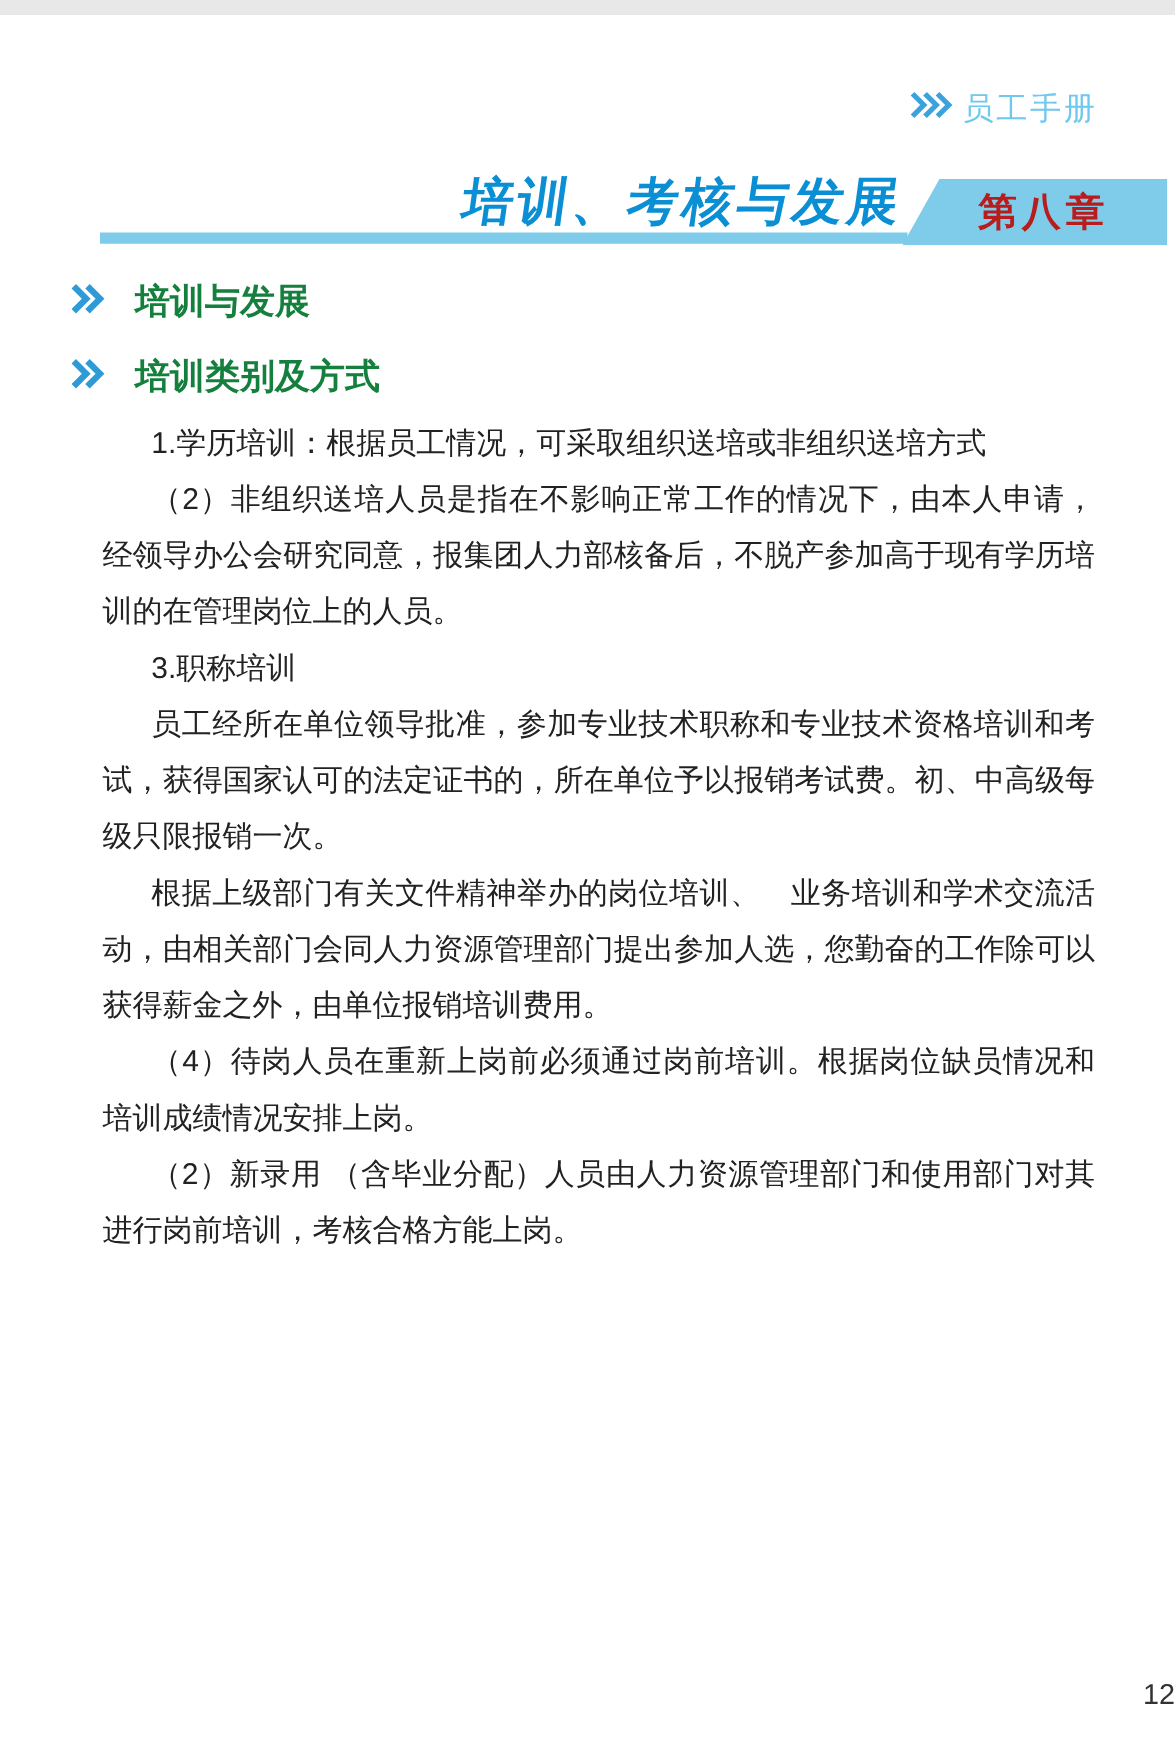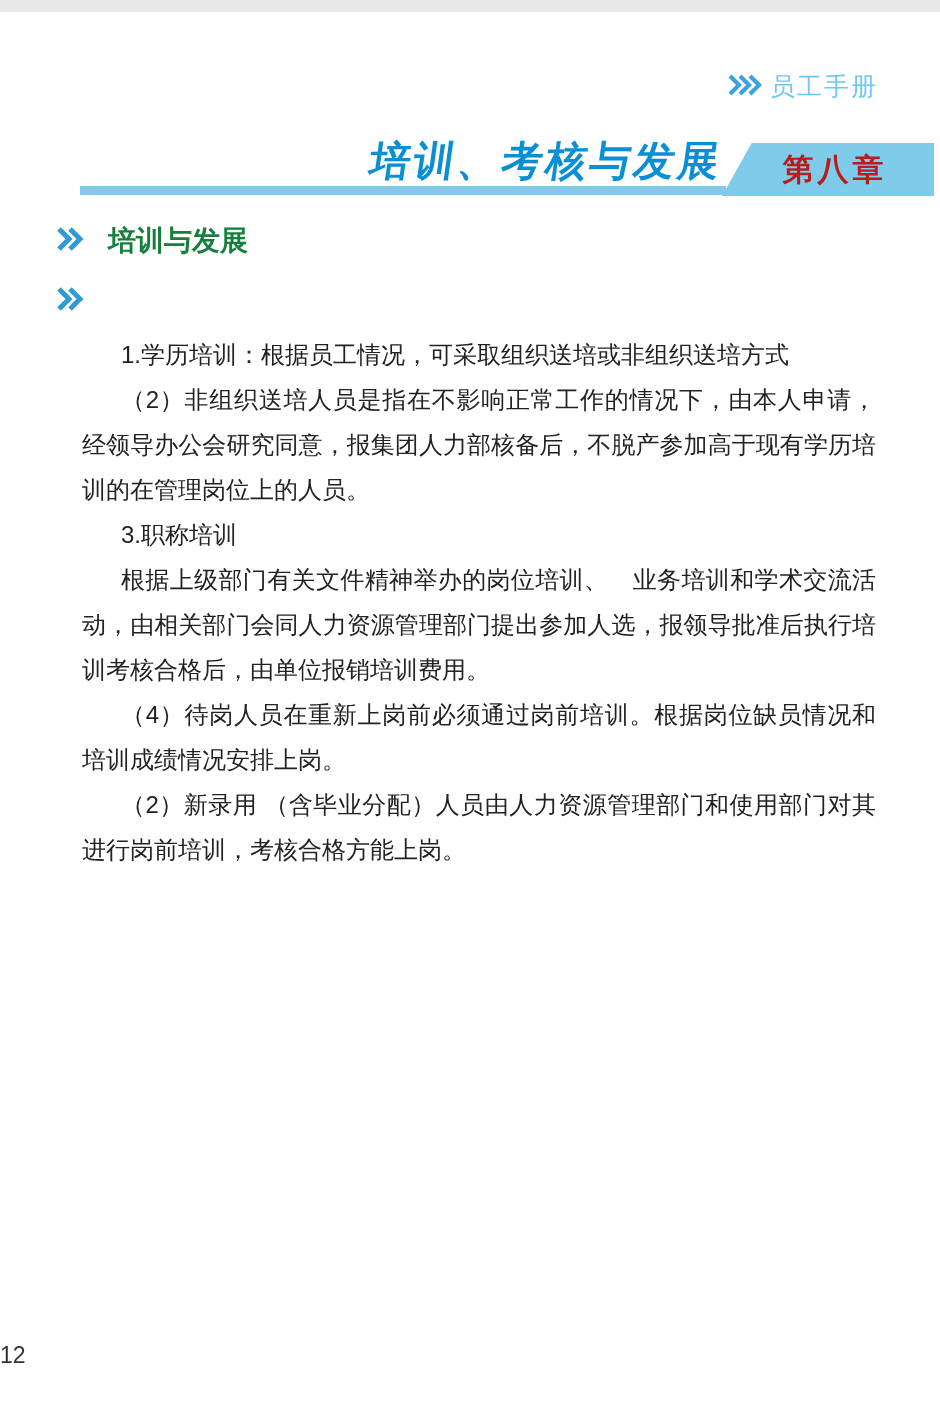--- a/index.html
+++ b/index.html
@@ -58,21 +58,21 @@
     margin:0;
     font-size:24px; line-height:45px;
     color:#222222;
     text-align:justify;
     text-indent:39px;
   }
   .section + .section { margin-top:24px; }
 
   .page-number {
     position:absolute; top:1330px; left:0; width:100%;
-    text-align:left;
+    text-align:right;
     font-size:23px; color:#333333;
   }
 </style>
 </head>
 <body>
 
 <div class="page">
 
   <div class="header-right">
     <span class="chev">
@@ -110,26 +110,28 @@
     <div class="section">
       <h2 class="section-heading">
         <span class="chev">
           <svg width="30" height="26" viewBox="0 0 30 26">
             <g fill="none" stroke="#2e9bd7" stroke-width="5">
               <polyline points="3,3 13,13 3,23"></polyline>
               <polyline points="14,3 24,13 14,23"></polyline>
             </g>
           </svg>
         </span>
+        <span>培训类别及方式</span>
       </h2>
       <div class="body">
         <p>1.学历培训：根据员工情况，可采取组织送培或非组织送培方式</p>
         <p>（2）非组织送培人员是指在不影响正常工作的情况下，由本人申请，经领导办公会研究同意，报集团人力部核备后，不脱产参加高于现有学历培训的在管理岗位上的人员。</p>
         <p>3.职称培训</p>
-        <p>根据上级部门有关文件精神举办的岗位培训、　业务培训和学术交流活动，由相关部门会同人力资源管理部门提出参加人选，报领导批准后执行培训考核合格后，由单位报销培训费用。</p>
+        <p>员工经所在单位领导批准，参加专业技术职称和专业技术资格培训和考试，获得国家认可的法定证书的，所在单位予以报销考试费。初、中高级每级只限报销一次。</p>
+        <p>根据上级部门有关文件精神举办的岗位培训、　业务培训和学术交流活动，由相关部门会同人力资源管理部门提出参加人选，您勤奋的工作除可以获得薪金之外，由单位报销培训费用。</p>
         <p>（4）待岗人员在重新上岗前必须通过岗前培训。根据岗位缺员情况和培训成绩情况安排上岗。</p>
         <p>（2）新录用 （含毕业分配）人员由人力资源管理部门和使用部门对其进行岗前培训，考核合格方能上岗。</p>
       </div>
     </div>
 
   </div>
 
   <div class="page-number">12</div>
 
 </div>

